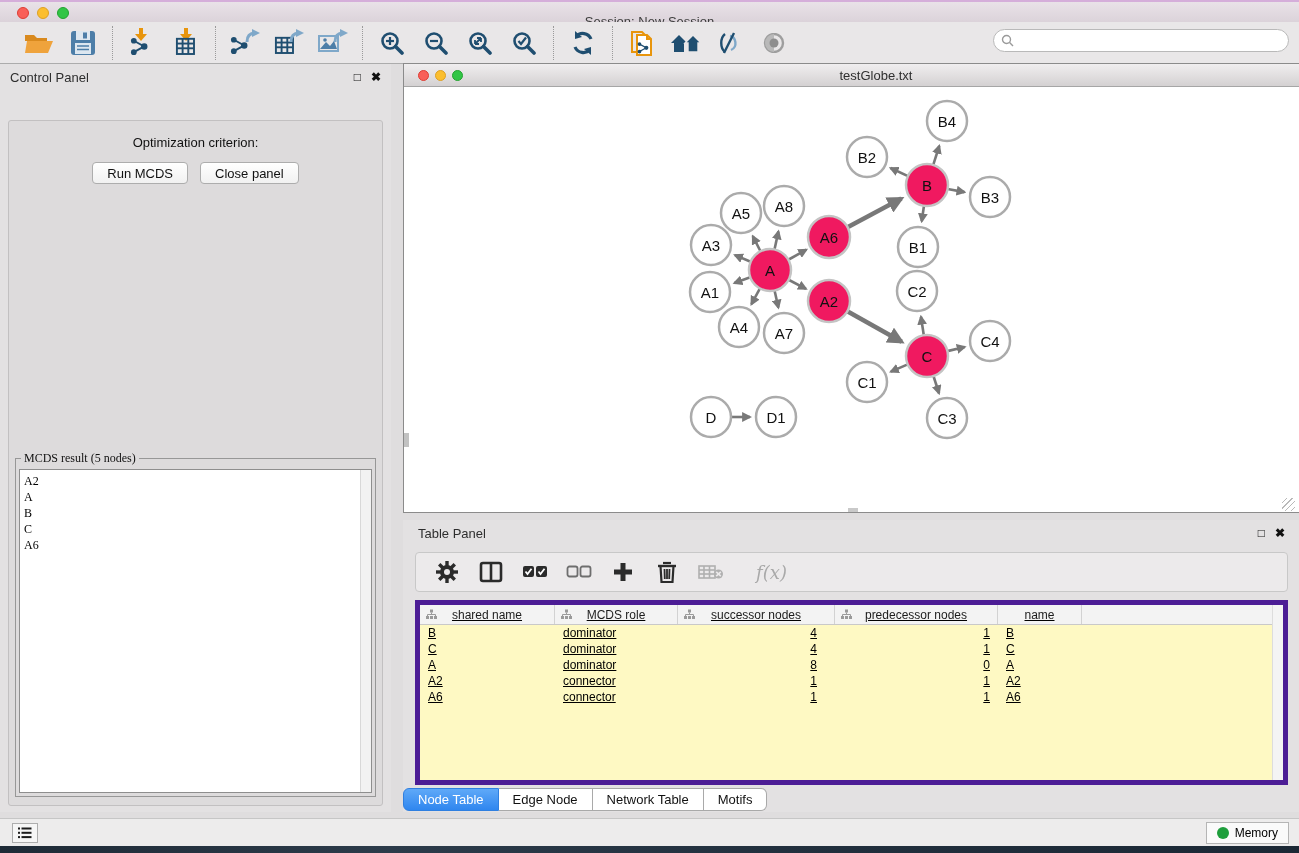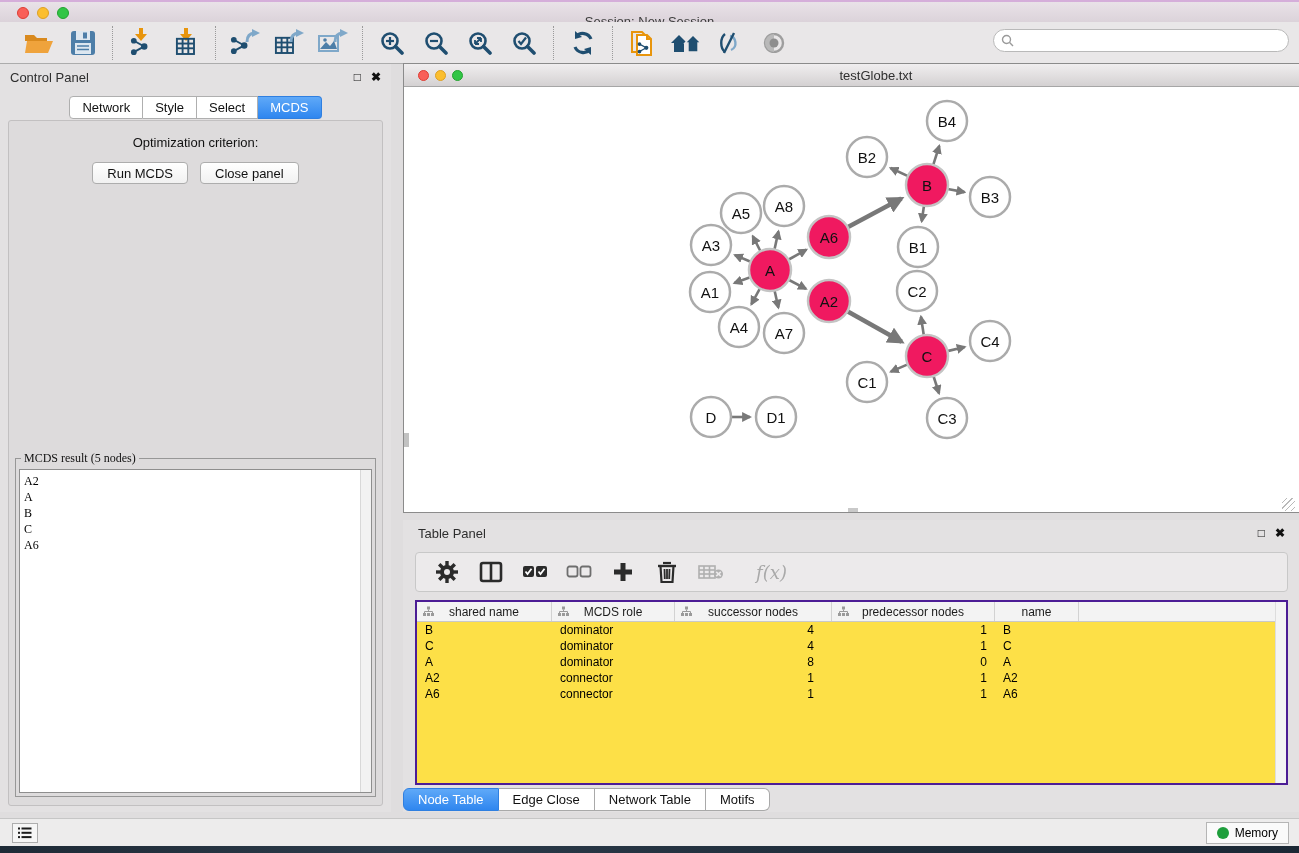--- a/index.html
+++ b/index.html
@@ -71,21 +71,21 @@
   .mini-hthumb { position:absolute; left:444px; bottom:-2px; width:10px; height:6px; background:#C9C9C9; }
   .resize-grip { position:absolute; right:1px; bottom:1px; width:13px; height:13px;
     background:repeating-linear-gradient(135deg, transparent 0 3px, #B9B9B9 3px 4px); }
 
   
   .table-panel { position:absolute; left:403px; top:520px; width:896px; height:292px; background:#E3E1E2; }
   .tp-toolbar { position:absolute; left:12px; top:32px; width:873px; height:40px; background:#ECEAEB;
     border:1px solid #C8C8C8; border-radius:4px; display:flex; align-items:center; gap:14px; padding-left:16px; }
   .tpbtn { width:30px; height:30px; display:flex; align-items:center; justify-content:center; cursor:default; }
   .fx { font-family:"DejaVu Serif", serif; font-style:italic; font-size:18px; color:#A9A9A9;margin-left:33px; }
-  .datatable { position:absolute; left:12px; top:80px; width:873px; height:185px; background:#fde047; border:2px solid #4c1d95; }
+  .datatable { position:absolute; left:12px; top:80px; width:873px; height:185px; background:#fef9c3; border:5px solid #4c1d95;text-decoration:underline; }
   .dt-head { display:flex; height:20px; background:#F3F3F3; border-bottom:1px solid #C9C9C9; }
   .dt-hcell { position:relative; display:flex; align-items:center; justify-content:center; font-size:12px; color:#1c1c1c;
     border-right:1px solid #D2D2D2; cursor:default; }
   .dt-hcell .hicon { position:absolute; left:6px; top:4px; }
   .dt-row { display:flex; height:16px; align-items:center; cursor:default; }
   .dt-cell { font-size:12px; color:#000; white-space:nowrap; overflow:hidden; }
   .dt-scroll { position:absolute; right:0; top:0; width:11px; height:100%; background:#F4F4F4; border-left:1px solid #DDD; }
   .bottom-tabs { position:absolute; left:0; right:0; top:268px; display:flex; justify-content:flex-start; }
   .btab { font-size:13px; padding:3px 14px; background:#fff; border:1px solid #A9A9A9; border-left:none; color:#111; cursor:default; }
   .btab:first-child { border-left:1px solid #A9A9A9; border-radius:6px 0 0 6px; }
@@ -343,26 +343,20 @@
 </div>
 
 <div class="control-panel">
   <div class="phead">
     <div class="ptitle">Control Panel</div>
     <div class="winbtns">
       <span class="wbtn">□</span>
       <span class="wbtn" style="font-weight:bold;">✖</span>
     </div>
   </div>
-  <div class="ctabs" id="control-tabs">
-      <div class="ptab">Network</div>
-      <div class="ptab">Style</div>
-      <div class="ptab">Select</div>
-      <div class="ptab active">MCDS</div>
-    </div>
   <div class="cp-inner">
     <div class="opt-label">Optimization criterion:</div>
     <div class="btnrow">
       <button class="pbutton">Run MCDS</button>
       <button class="pbutton">Close panel</button>
     </div>
     <div class="result-box">
       <fieldset>
         <legend>MCDS result (5 nodes)</legend>
         <div class="result-list">
@@ -699,21 +693,21 @@
           <div class="dt-cell" style="width: 123px; text-align: left; padding-left: 8px; padding-right: 0px;">connector</div>
           <div class="dt-cell" style="width: 157px; text-align: right; padding-left: 0px; padding-right: 18px;">1</div>
           <div class="dt-cell" style="width: 163px; text-align: right; padding-left: 0px; padding-right: 8px;">1</div>
           <div class="dt-cell" style="width: 84px; text-align: left; padding-left: 8px; padding-right: 0px;">A6</div>
         </div>
       </div>
     <div class="dt-scroll"></div>
   </div>
   <div class="bottom-tabs" id="bottom-tabs">
       <div class="btab active">Node Table</div>
-      <div class="btab">Edge Close</div>
+      <div class="btab">Edge Node</div>
       <div class="btab">Network Table</div>
       <div class="btab">Motifs</div>
     </div>
 </div>
 
 <div class="statusbar">
   <div class="list-btn">
     <svg width="14" height="12" viewBox="0 0 14 12">
       <g fill="#1c1c1c">
         <rect x="0" y="0.5" width="2" height="2"></rect>

